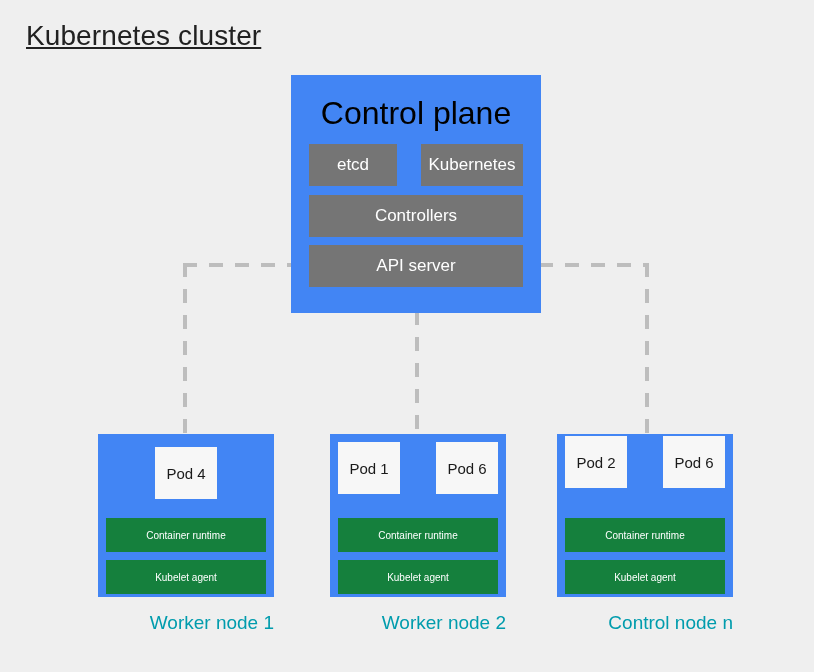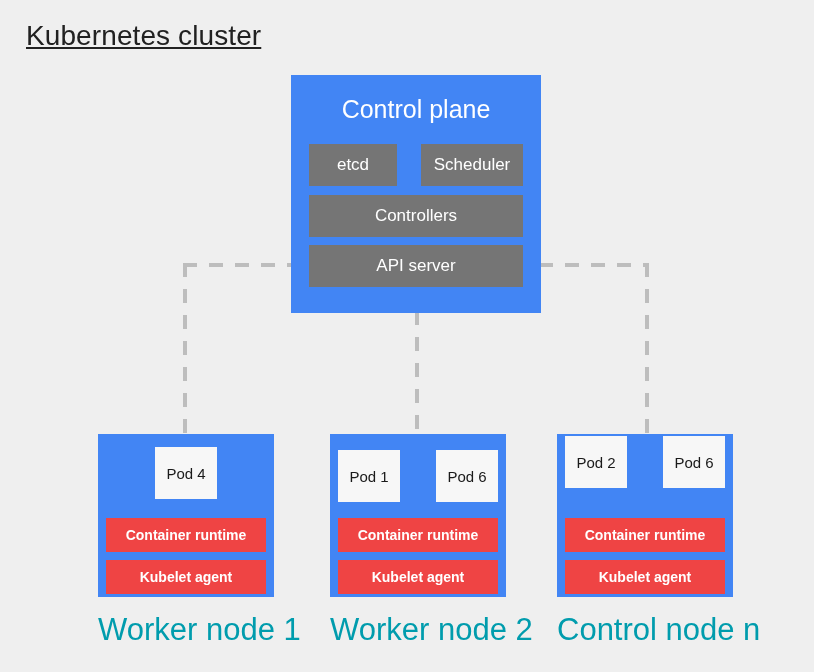--- a/index.html
+++ b/index.html
@@ -41,22 +41,22 @@
     height: 238px;
     background: #4285F4;
     box-sizing: border-box;
   }
   .control-plane-title {
     position: absolute;
     left: 0;
     top: 20px;
     width: 100%;
     text-align: center;
-    color: #ffffff;
-    font-size: 25px;
+    color: #000000;
+    font-size: 32px;
     white-space: nowrap;
   }
   .cp-row {
     position: absolute;
     left: 18px;
     right: 18px;
     display: flex;
     gap: 24px;
   }
   .cp-row.row-1 { top: 69px; }
@@ -90,59 +90,58 @@
   .worker-node.n2 { left: 330px; }
   .worker-node.n3 { left: 557px; }
 
   .pods {
     position: absolute;
     left: 8px;
     right: 8px;
     display: flex;
   }
   .pods.align-center { justify-content: center; top: 13px; }
-  .pods.align-between { justify-content: space-between; top: 16px; }
+  .pods.align-between { justify-content: space-between; top: 8px; }
   .pods.align-between-top { justify-content: space-between; top: 2px; }
 
   .pod {
     background: #F7F7F7;
     color: #1A1A1A;
     font-size: 15px;
     width: 62px;
     height: 52px;
     display: flex;
     align-items: center;
     justify-content: center;
     white-space: nowrap;
   }
 
   .node-bar {
     position: absolute;
     left: 8px;
     right: 8px;
-    background: #ef4444;
+    background: #15803d;
     color: #FFFFFF;
-    font-size: 14px;
+    font-size: 10px;
     height: 34px;
     display: flex;
     align-items: center;
     justify-content: center;
     white-space: nowrap;
-    font-weight: bold;
   }
   .node-bar.runtime { top: 84px; }
   .node-bar.kubelet { top: 126px; }
 
   .node-label {
     position: absolute;
     top: 612px;
     width: 176px;
     text-align: right;
     color: #009CAD;
-    font-size: 31px;
+    font-size: 19px;
     white-space: nowrap;
   }
   .node-label.n1 { left: 98px; }
   .node-label.n2 { left: 330px; }
   .node-label.n3 { left: 557px; }
 
   
   .conn {
     position: absolute;
     background-repeat: repeat;
@@ -170,21 +169,21 @@
 
   <div class="conn conn-v" style="left:183px; top:263px; height:173px;"></div>
   <div class="conn conn-v" style="left:415px; top:311px; height:125px;"></div>
   <div class="conn conn-v" style="left:645px; top:263px; height:173px;"></div>
 
   <div class="control-plane">
     <div class="control-plane-title">Control plane</div>
 
     <div class="cp-row row-1">
       <div class="cp-box etcd">etcd</div>
-      <div class="cp-box scheduler">Scheduler</div>
+      <div class="cp-box scheduler">Kubernetes</div>
     </div>
 
     <div class="cp-row row-2">
       <div class="cp-box">Controllers</div>
     </div>
 
     <div class="cp-row row-3">
       <div class="cp-box">API server</div>
     </div>
   </div>

